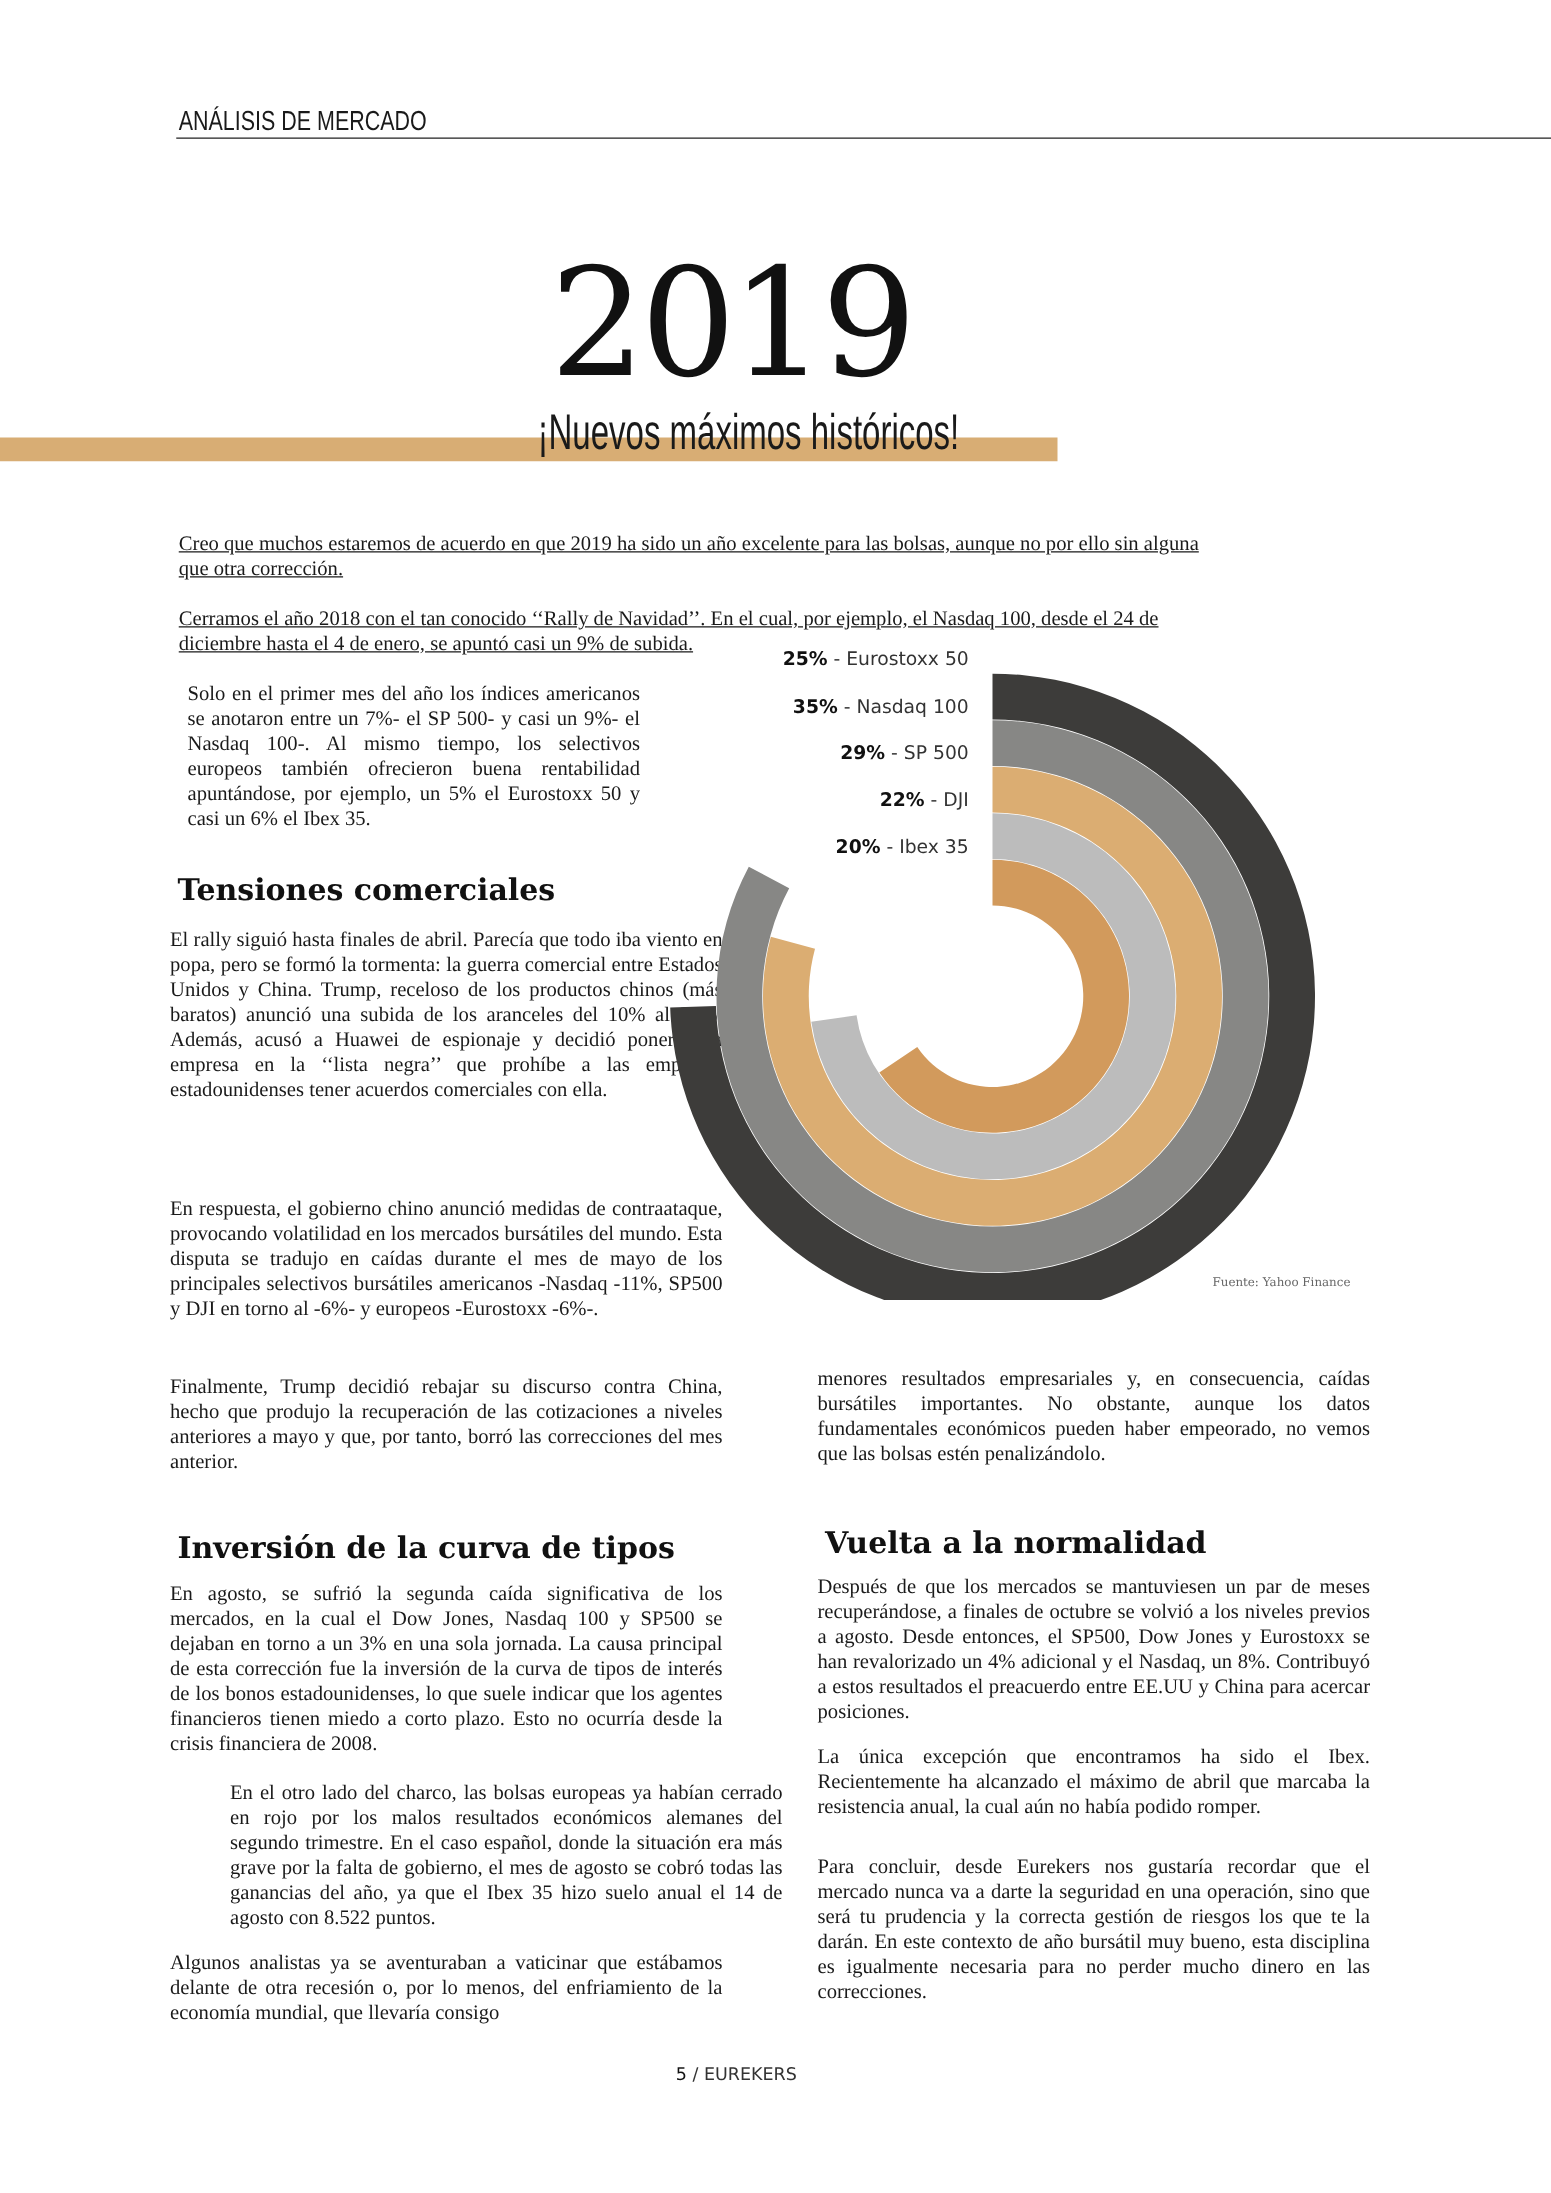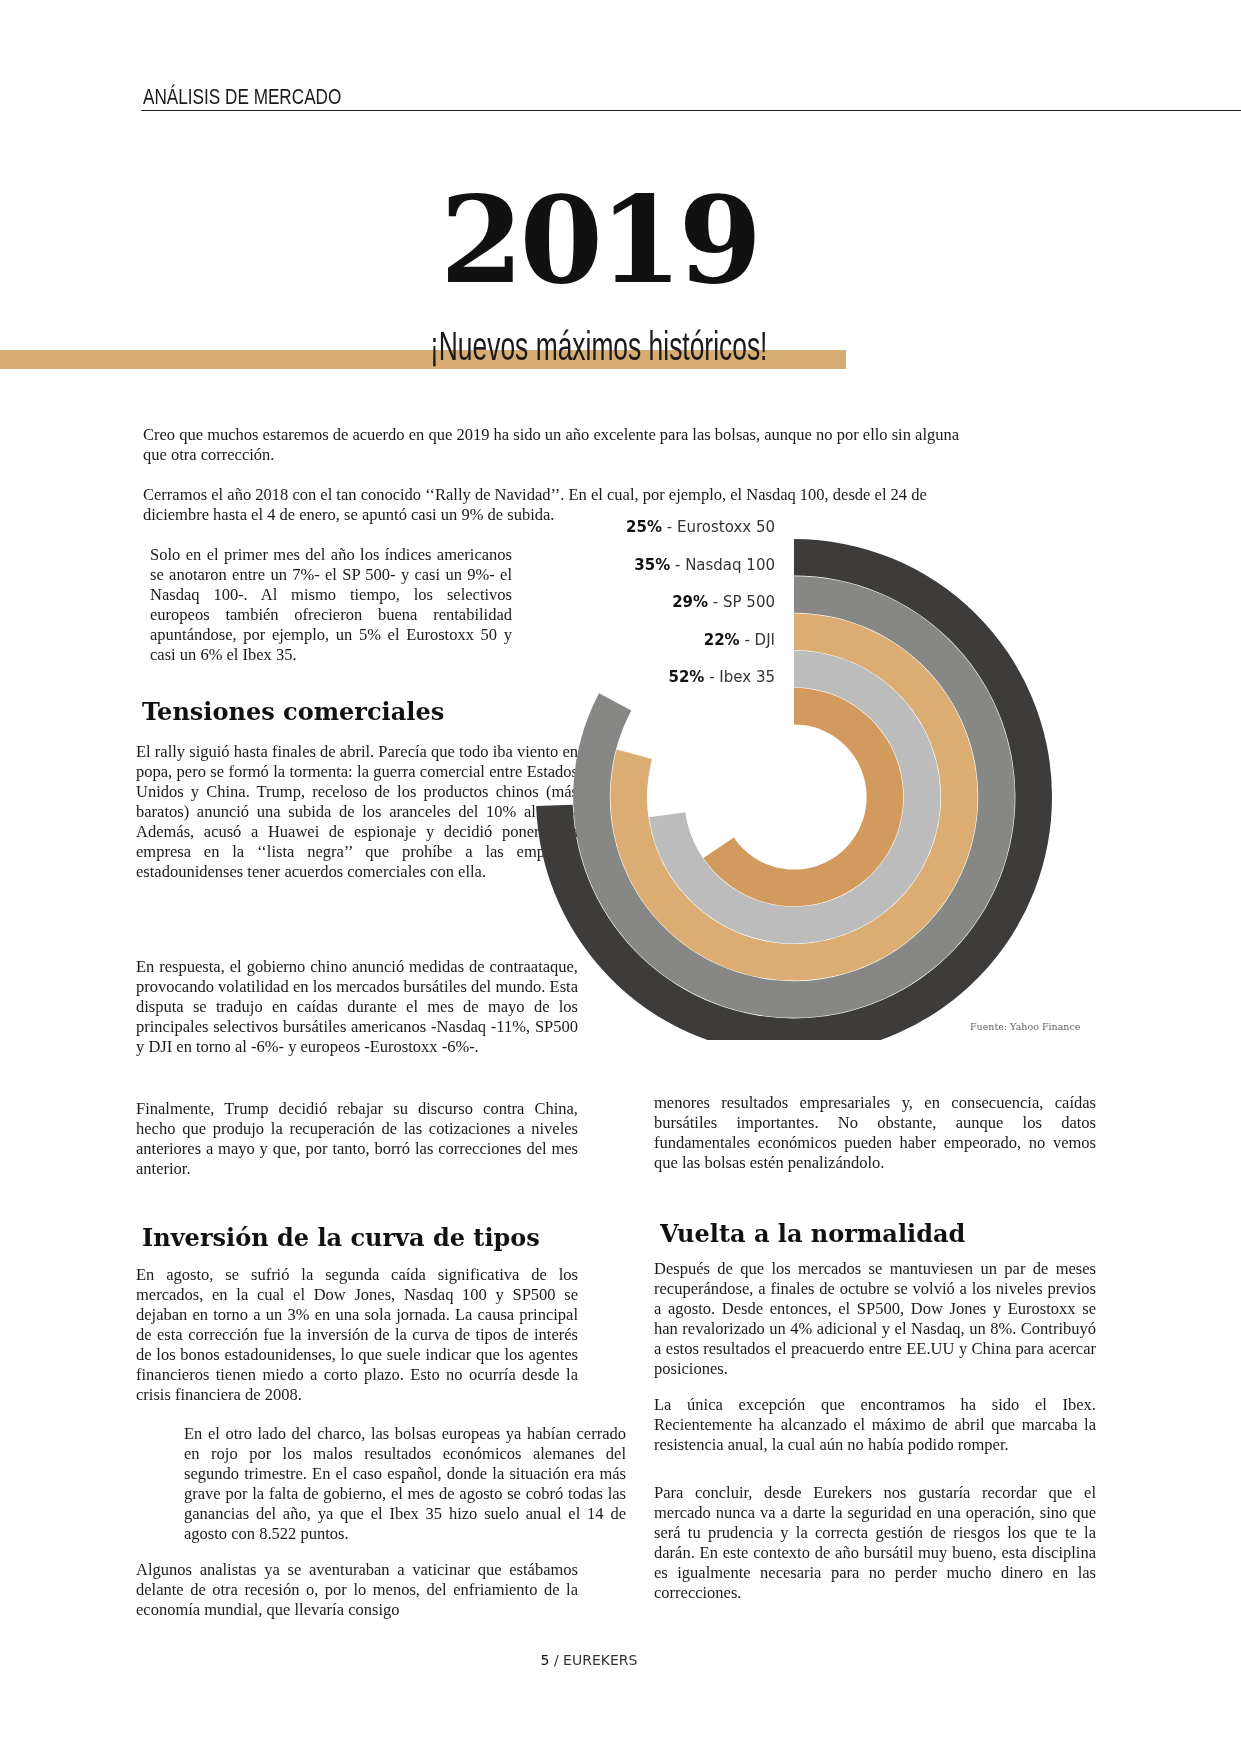--- a/index.html
+++ b/index.html
@@ -1,26 +1,26 @@
 <!DOCTYPE html>
 <html><head>
 <meta charset="utf-8">
 <style>
   html, body { margin: 0; padding: 0; background: #ffffff; }
   body { width: 1241px; height: 1754px; position: relative; overflow: hidden; color: #1a1a1a; }
 
   .section-label { position: absolute; left: 143px; top: 84px; font-family: "Liberation Sans", sans-serif; font-size: 22px; letter-spacing: 0px; color: #1a1a1a; transform: scaleX(0.78); transform-origin: left top; white-space: nowrap; }
   .section-rule { position: absolute; left: 141px; top: 110px; width: 1100px; height: 1px; background: #222; }
 
-  .year { position: absolute; left: 440px; top: 180px; font-family: "DejaVu Serif", serif; font-weight: bold; font-size: 120px; line-height: 1; color: #111; letter-spacing: -4px; }
+  .year { position: absolute; left: 440px; top: 200px; font-family: "DejaVu Serif", serif; font-weight: normal; font-size: 120px; line-height: 1; color: #111; letter-spacing: -4px; }
   .tan-bar { position: absolute; left: 0; top: 350px; width: 846px; height: 19px; background: #d8ad74; }
   .subtitle { position: absolute; left: 430px; top: 326px; font-family: "Liberation Sans", sans-serif; font-size: 40px; line-height: 1; color: #1a1a1a; transform: scaleX(0.66); transform-origin: left top; white-space: nowrap; }
 
   .para { position: absolute; font-family: "Liberation Serif", serif; font-size: 16.5px; line-height: 20px; color: #1a1a1a; text-align: justify; margin: 0; }
-  .para.wide { left: 143px; width: 840px; text-align: left; }
+  .para.wide { left: 143px; width: 840px; text-align: left; text-decoration: underline; }
   .col-left { left: 136px; width: 442px; }
   .col-left-narrow { left: 150px; width: 362px; }
   .col-right { left: 654px; width: 442px; }
 
   .heading { position: absolute; font-family: "DejaVu Serif", serif; font-weight: bold; font-size: 24px; line-height: 28px; color: #111; margin: 6px; white-space: nowrap; }
 
   .chart { position: absolute; left: 520px; top: 520px; width: 560px; height: 520px; }
   .chart svg { position: absolute; left: 0; top: 0; }
   .legend-item { position: absolute; right: 305px; font-family: "DejaVu Sans", sans-serif; font-size: 15px; line-height: 18px; color: #333; white-space: nowrap; }
   .legend-item b { color: #111; font-weight: bold; }
@@ -64,19 +64,19 @@
       <path d="M274,19 A258,258 0 1 1 16.157166629073288,286.0040701492452 L52.7348708979722,284.72674856993365 A221.4,221.4 0 1 0 274,55.599999999999994 Z" fill="#3d3c3a"></path>
       <path d="M274,56.19999999999999 A220.8,220.8 0 1 1 79.04517149674894,173.3406789368753 L111.36105339538565,190.5233381348389 A184.20000000000002,184.20000000000002 0 1 0 274,92.79999999999998 Z" fill="#878785"></path>
       <path d="M274,93.4 A183.6,183.6 0 1 1 96.65601829332704,229.48082331917726 L132.00890353550696,238.95360036992952 A146.99999999999997,146.99999999999997 0 1 0 274,130.00000000000003 Z" fill="#dbad72"></path>
       <path d="M274,130.60000000000002 A146.39999999999998,146.39999999999998 0 1 1 129.02475473623414,297.3749419805536 L165.26856605217563,292.2812064854152 A109.79999999999997,109.79999999999997 0 1 0 274,167.20000000000005 Z" fill="#bcbcbc"></path>
       <path d="M274,167.8 A109.19999999999999,109.19999999999999 0 1 1 183.46909707698947,338.06386505900554 L213.811872232504,317.5974047919762 A72.59999999999998,72.59999999999998 0 1 0 274,204.40000000000003 Z" fill="#d29a5c"></path>
     </svg>
   <div class="legend-item" style="top:-2px;"><b>25%</b> - <span>Eurostoxx 50</span></div>
   <div class="legend-item" style="top:36px;"><b>35%</b> - <span>Nasdaq 100</span></div>
   <div class="legend-item" style="top:73px;"><b>29%</b> - <span>SP 500</span></div>
   <div class="legend-item" style="top:111px;"><b>22%</b> - <span>DJI</span></div>
-  <div class="legend-item" style="top:148px;"><b>52%</b> - <span>Ibex 35</span></div>
+  <div class="legend-item" style="top:148px;"><b>20%</b> - <span>Ibex 35</span></div>
 </div>
 <div class="source">Fuente: Yahoo Finance</div>
 
 <div class="footer">
   <span class="pg">5</span><span> / </span><span>EUREKERS</span>
 </div>
 
 </body></html>

